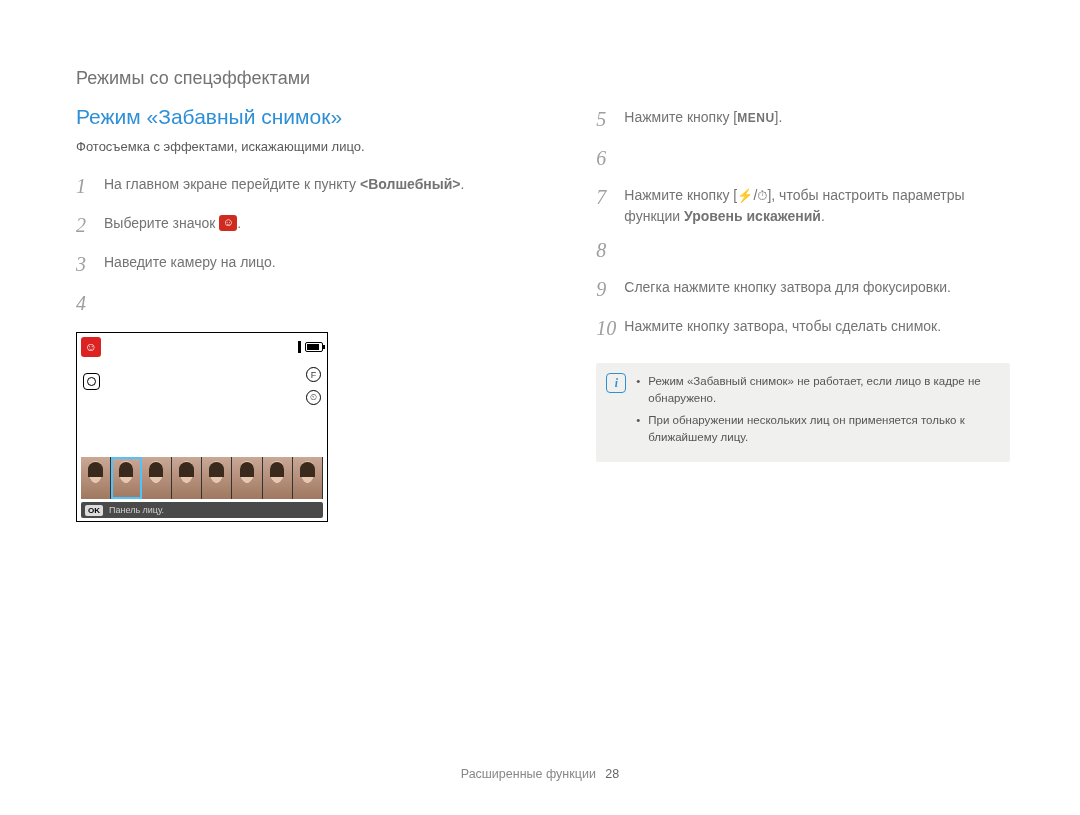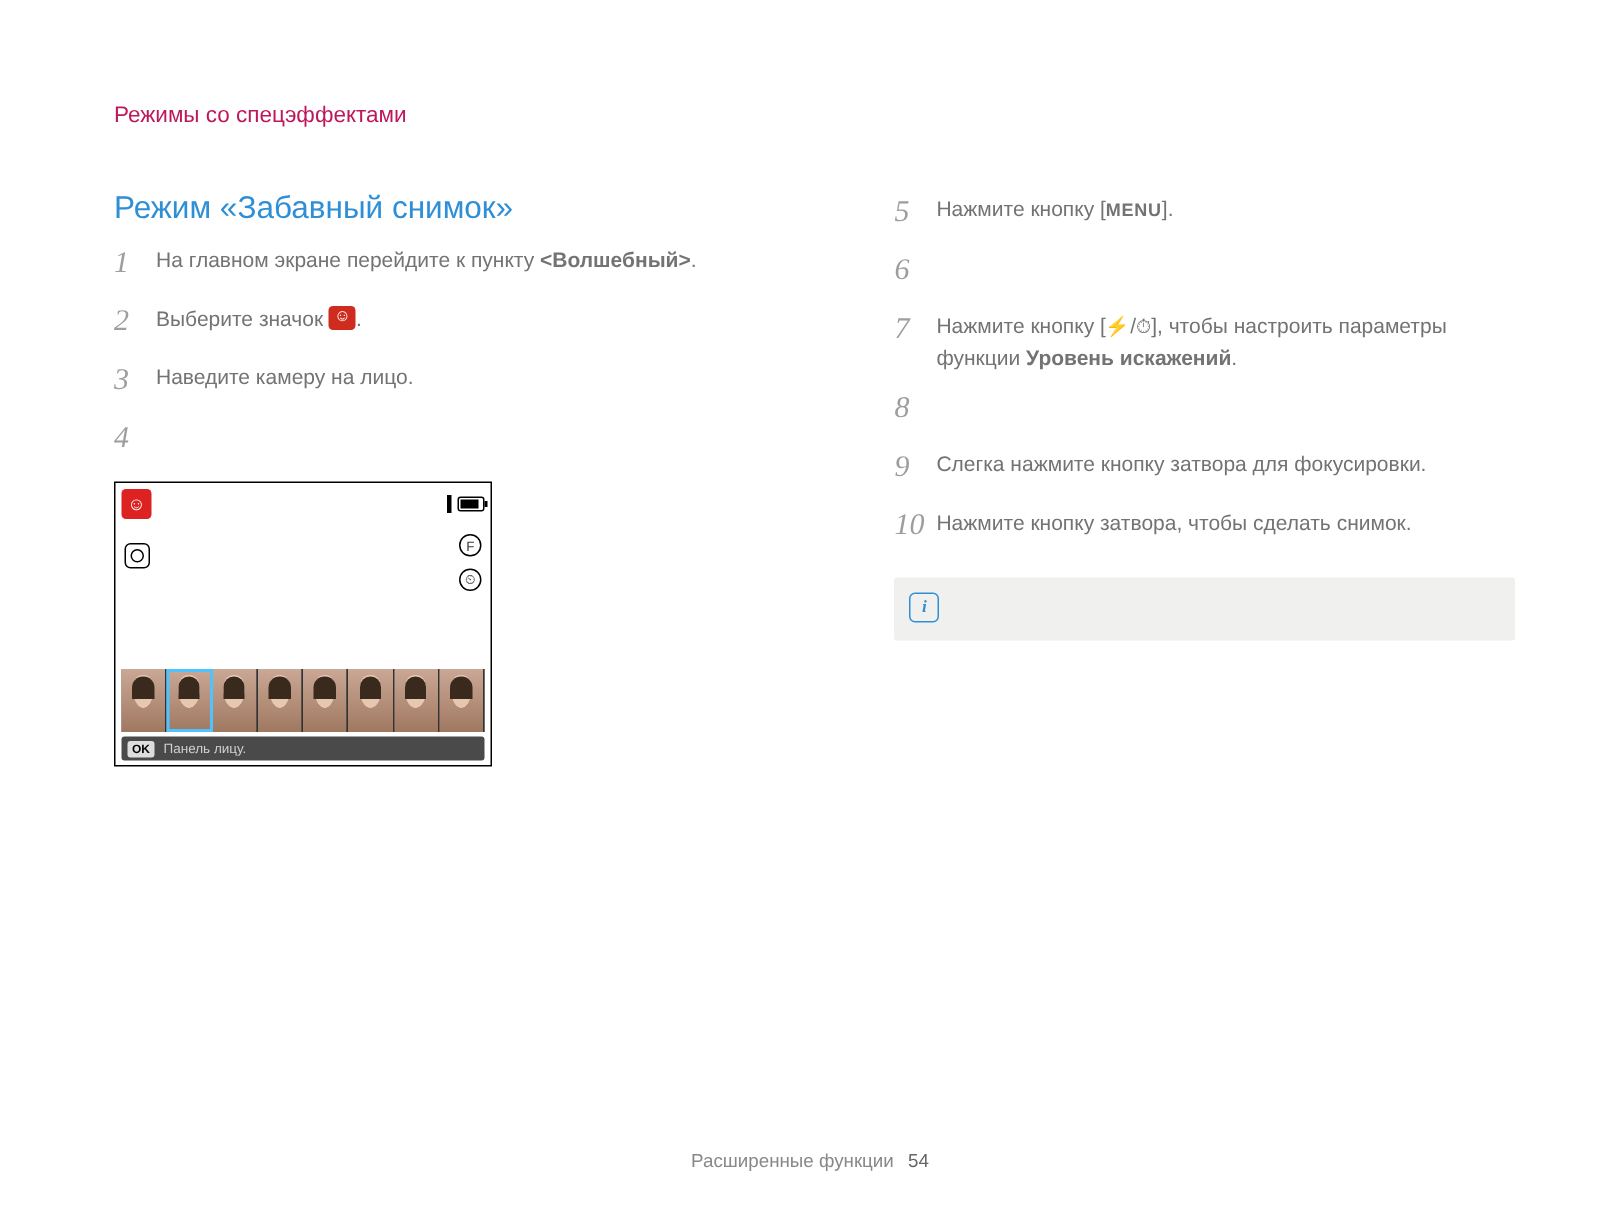--- a/index.html
+++ b/index.html
@@ -8,23 +8,23 @@
     background: #fff;
     color: #3a3a3a;
     width: 1080px;
     height: 815px;
     position: relative;
   }
   .page {
     padding: 68px 70px 0 76px;
   }
   .header {
-    font-size: 15px;
-    color: #be185d;
-    margin-bottom: 42px;
+    font-size: 18px;
+    color: #737373;
+    margin-bottom: 16px;
   }
   .columns {
     display: flex;
     gap: 116px;
   }
   .col-left { width: 430px; }
   .col-right { width: 440px; }
   .title {
     font-size: 21px;
     color: #2e8fd6;
@@ -194,20 +194,21 @@
 </head>
 <body>
 
 <div class="page">
   <div class="header">Режимы со спецэффектами</div>
 
   <div class="columns">
 
     <div class="col-left">
       <h1 class="title">Режим «Забавный снимок»</h1>
+      <div class="subtitle">Фотосъемка с эффектами, искажающими лицо.</div>
 
       <div class="step">
         <div class="step-num">1</div>
         <div class="step-text">
           <span>На главном экране перейдите к пункту </span><span class="bold">&lt;Волшебный&gt;</span><span>.</span>
         </div>
       </div>
 
       <div class="step">
         <div class="step-num">2</div>
@@ -284,22 +285,26 @@
         <div class="step-text">Слегка нажмите кнопку затвора для фокусировки.</div>
       </div>
 
       <div class="step">
         <div class="step-num">10</div>
         <div class="step-text">Нажмите кнопку затвора, чтобы сделать снимок.</div>
       </div>
 
       <div class="note">
         <div class="note-icon">i</div>
+        <ul>
+          <li>Режим «Забавный снимок» не работает, если лицо в кадре не обнаружено.</li>
+          <li>При обнаружении нескольких лиц он применяется только к ближайшему лицу.</li>
+        </ul>
       </div>
 
     </div>
   </div>
 </div>
 
 <div class="footer">
   <span>Расширенные функции</span>
-  <span class="pg">54</span>
+  <span class="pg">28</span>
 </div>
 
 </body></html>

